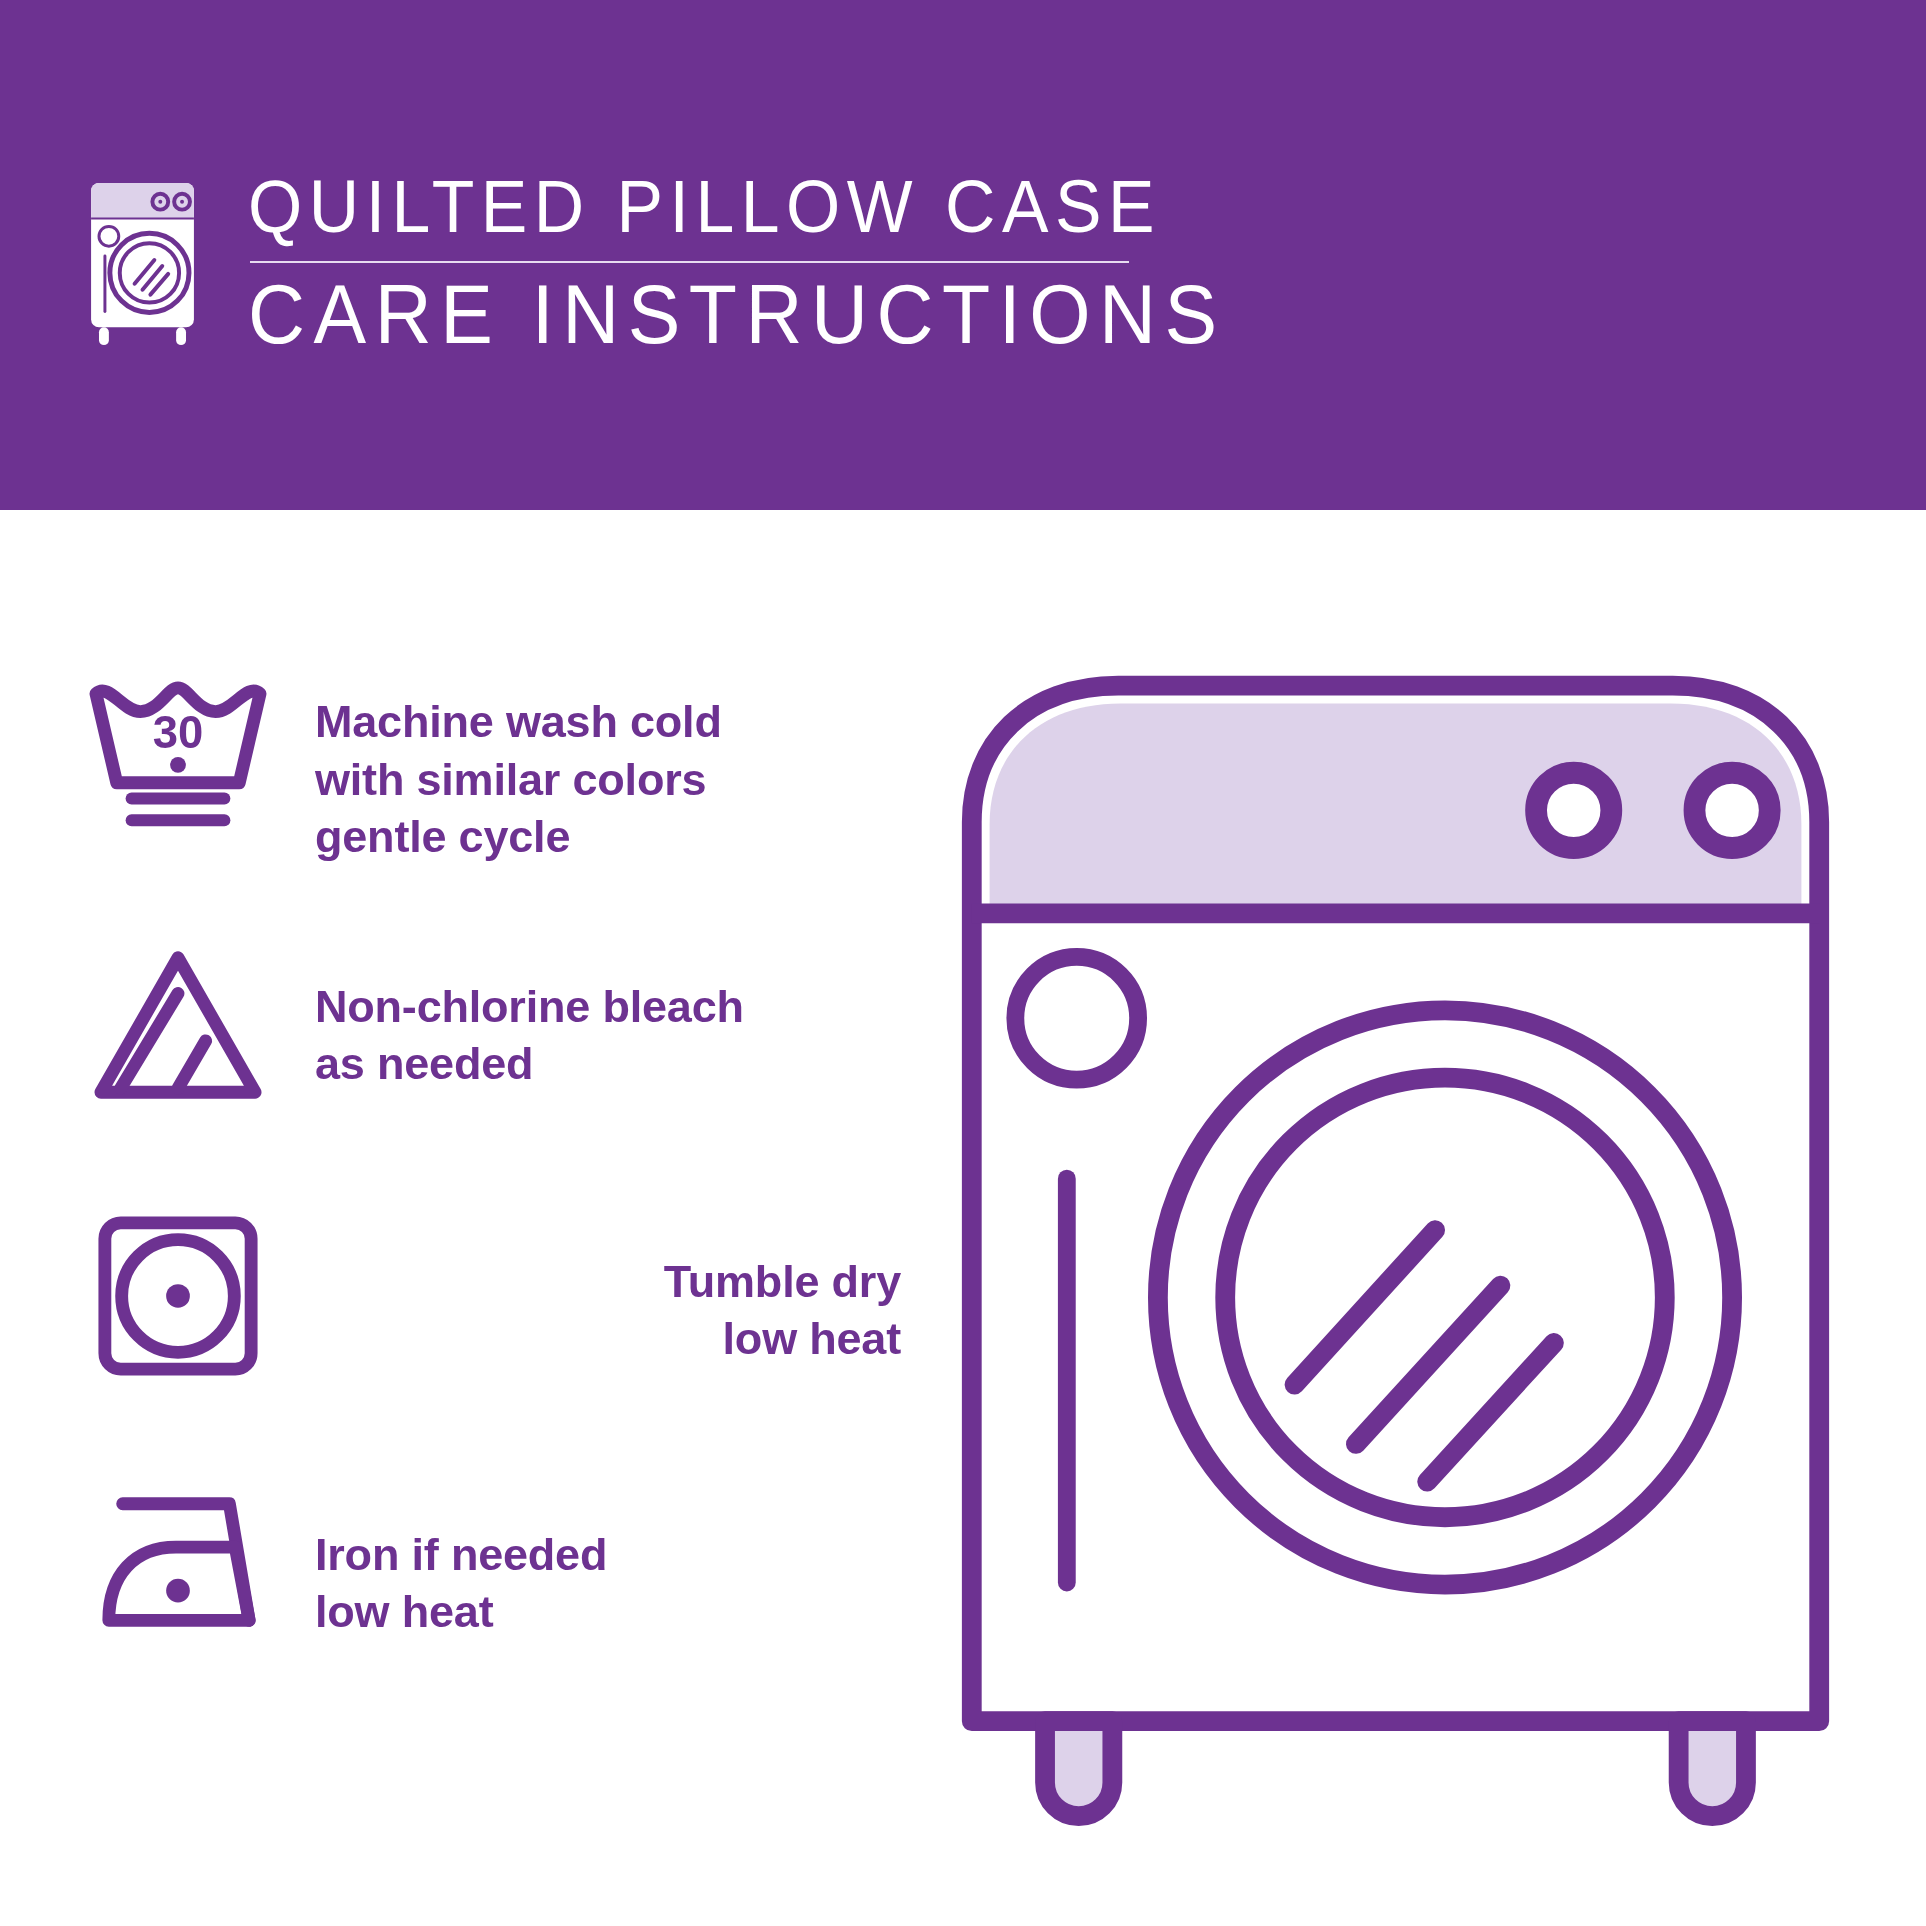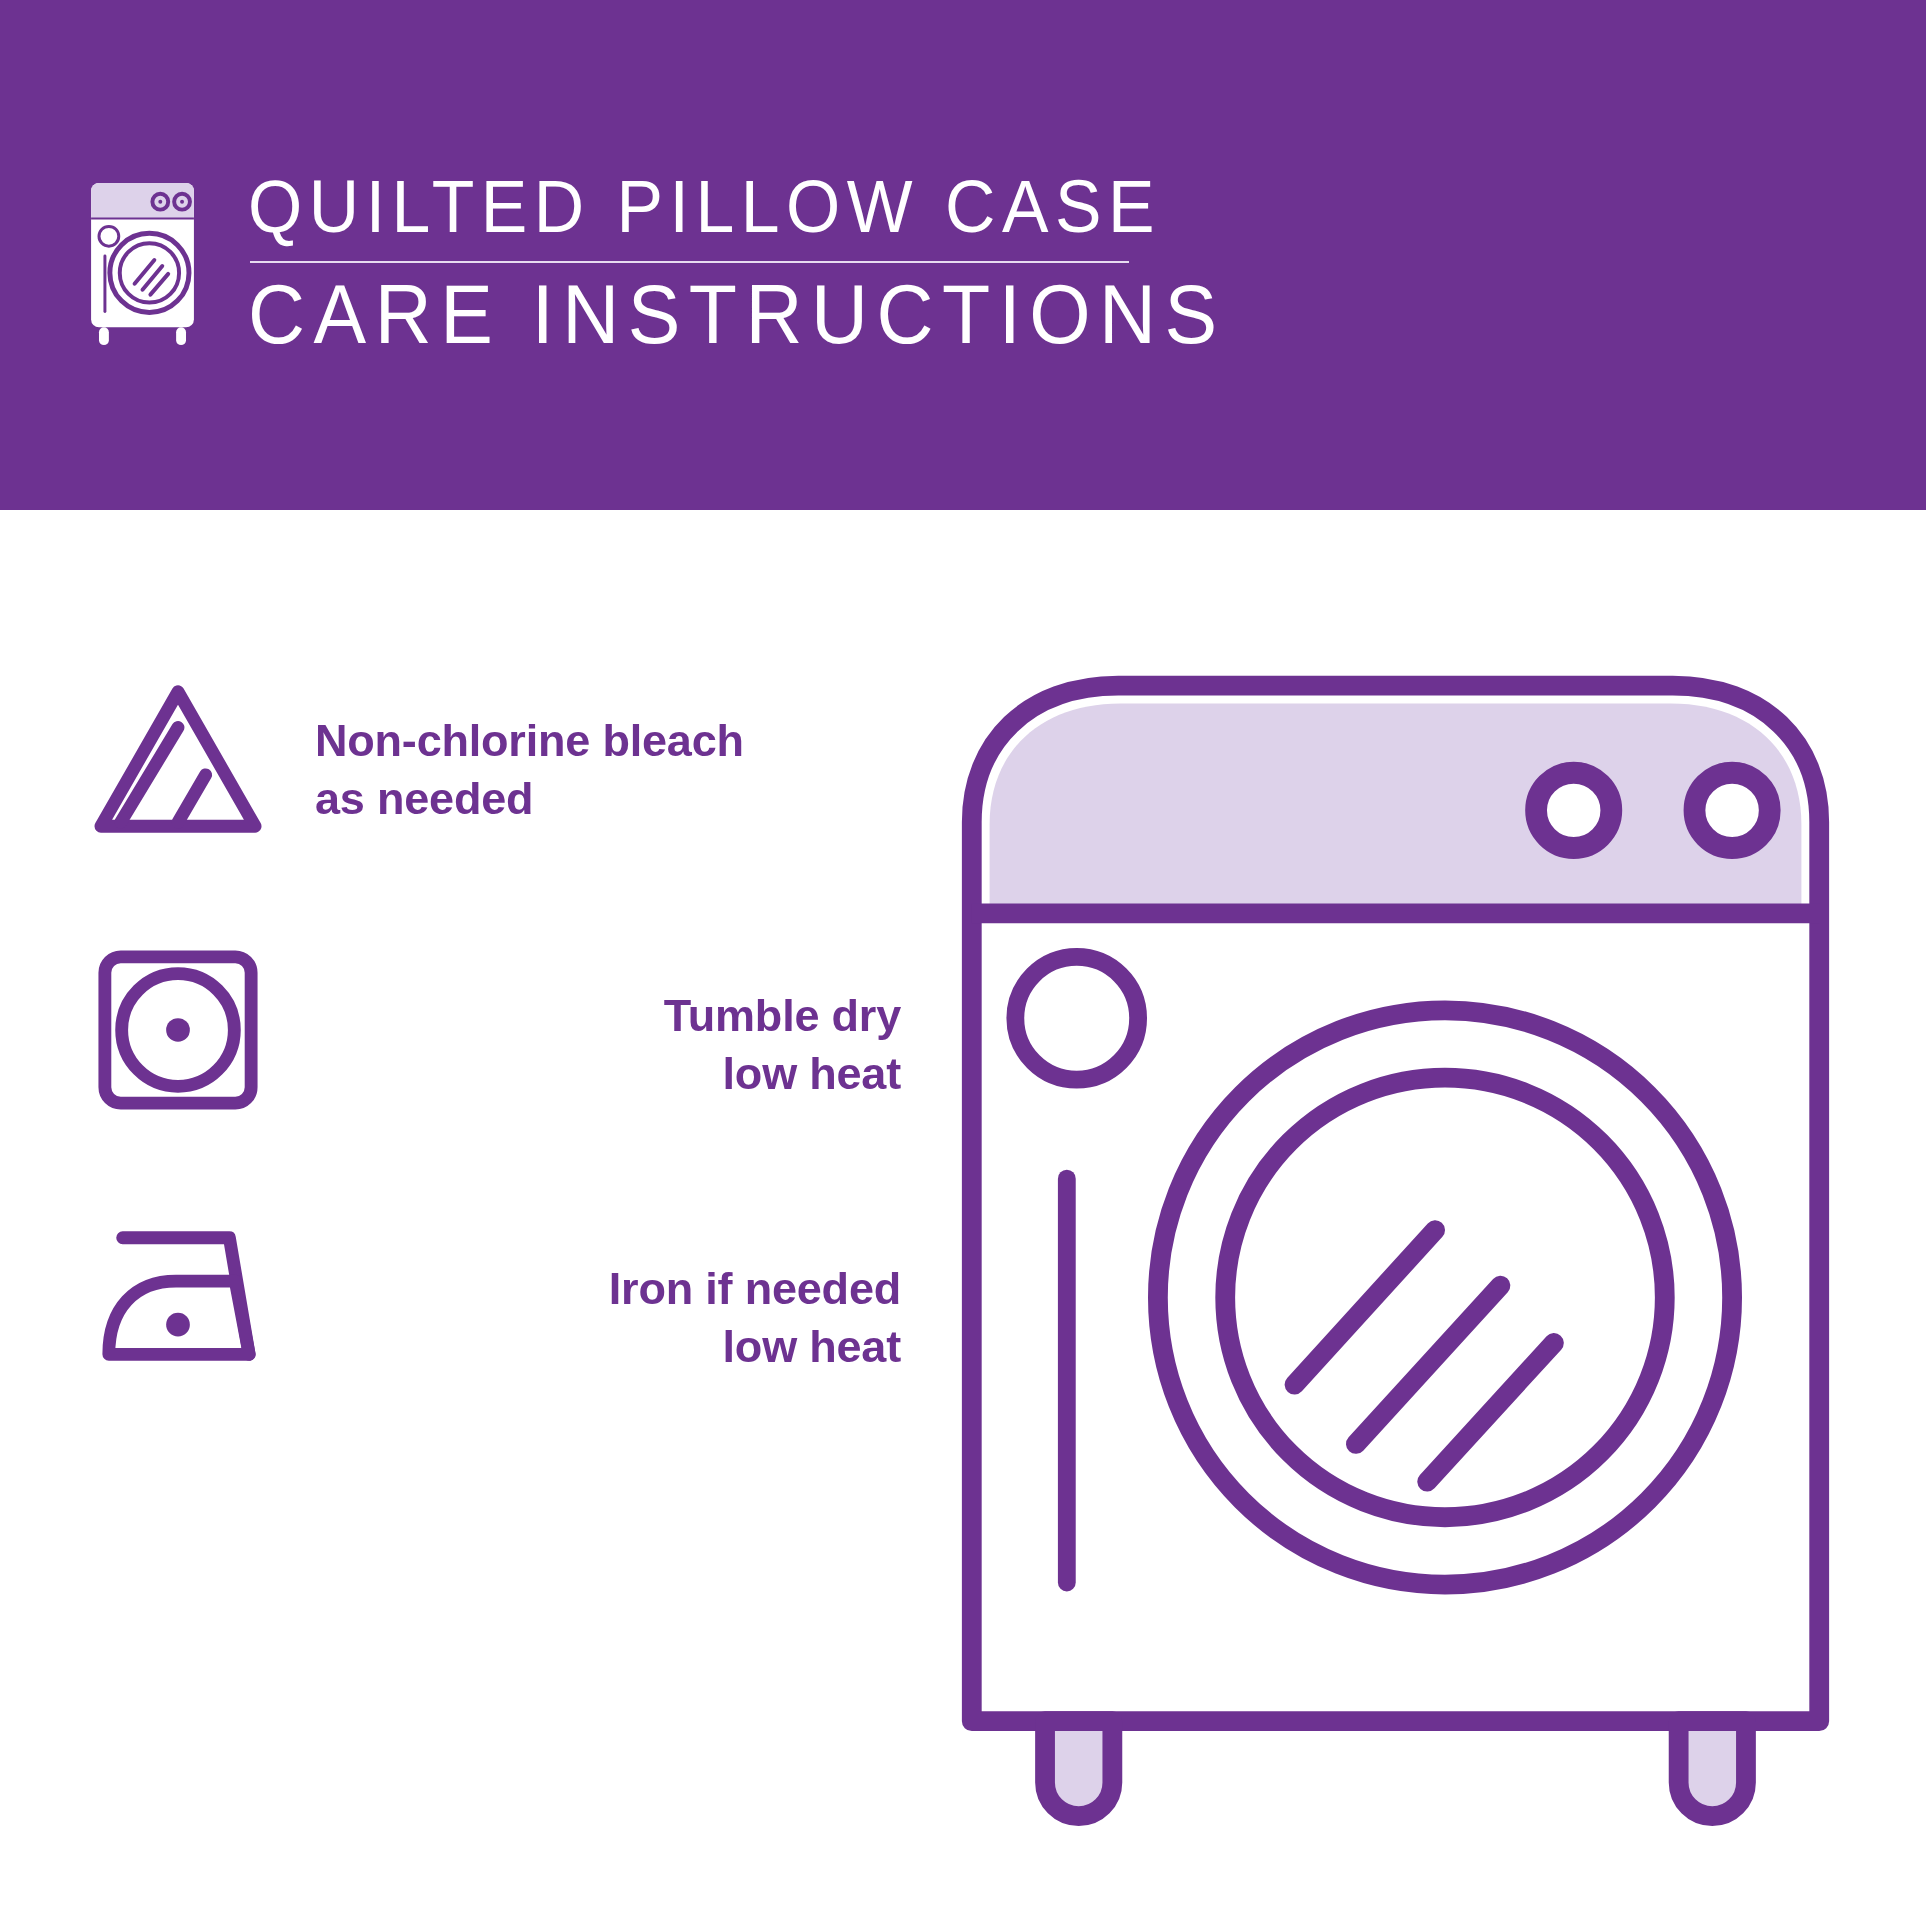--- a/index.html
+++ b/index.html
@@ -95,21 +95,21 @@
     color: #6D3291;
     font-size: 45px;
     font-weight: 700;
     line-height: 1.28;
     padding-left: 38px;
     letter-spacing: -0.2px;
   }
   .care-row.row-wash .care-text { padding-top: 32px; }
   .care-row.row-bleach .care-text { padding-top: 51px; }
   .care-row.row-dry .care-text { padding-top: 57px; }
-  .care-row.row-iron .care-text { padding-top: 61px; text-align: right; }
+  .care-row.row-iron .care-text { padding-top: 61px; }
 
   .care-row.row-wash { margin-bottom: 61px; }
   .care-row.row-bleach { margin-bottom: 71px; }
   .care-row.row-dry { margin-bottom: 71px; text-align: right; }
 
   
   #machine-illustration {
     position: absolute;
     left: 950px;
     top: 624px;
@@ -152,20 +152,41 @@
 
   <div id="header-titles">
     <div id="title-main">QUILTED PILLOW CASE</div>
     <div id="title-divider"></div>
     <div id="title-sub">CARE INSTRUCTIONS</div>
   </div>
 </div>
 
 <div id="care-list">
 
+  <div class="care-row row-wash">
+    <div class="care-symbol">
+      <svg viewBox="0 0 200 170" width="198" height="168">
+
+        <path d="M14 20 C 14 14 24 12 26 20 L 46 74 L 154 74 L 174 20 C 176 12 186 14 186 20" fill="none" stroke="#6D3291" stroke-width="0"></path>
+        <path d="M17 18 C 30 6 44 36 62 36 C 80 36 90 12 100 12 C 110 12 120 36 138 36 C 156 36 170 6 183 18
+                 L 162 108 L 38 108 Z" fill="none" stroke="#6D3291" stroke-width="13" stroke-linejoin="round" stroke-linecap="round"></path>
+
+        <rect x="47" y="118" width="106" height="12" rx="6" fill="#6D3291"></rect>
+        <rect x="47" y="140" width="106" height="12" rx="6" fill="#6D3291"></rect>
+
+        <text x="100" y="73" text-anchor="middle" font-family="Liberation Sans, sans-serif" font-size="46" font-weight="700" fill="#6D3291">30</text>
+        <circle cx="100" cy="90" r="8" fill="#6D3291"></circle>
+      </svg>
+    </div>
+    <div class="care-text">
+      <div>Machine wash cold</div>
+      <div>with similar colors</div>
+      <div>gentle cycle</div>
+    </div>
+  </div>
 
   <div class="care-row row-bleach">
     <div class="care-symbol">
       <svg viewBox="0 0 200 170" width="198" height="168">
         <path d="M100 16 L 178 152 L 22 152 Z" fill="none" stroke="#6D3291" stroke-width="13" stroke-linejoin="round"></path>
         <line x1="100" y1="52" x2="42" y2="148" stroke="#6D3291" stroke-width="13" stroke-linecap="round"></line>
         <line x1="128" y1="100" x2="100" y2="148" stroke="#6D3291" stroke-width="13" stroke-linecap="round"></line>
       </svg>
     </div>
     <div class="care-text">

